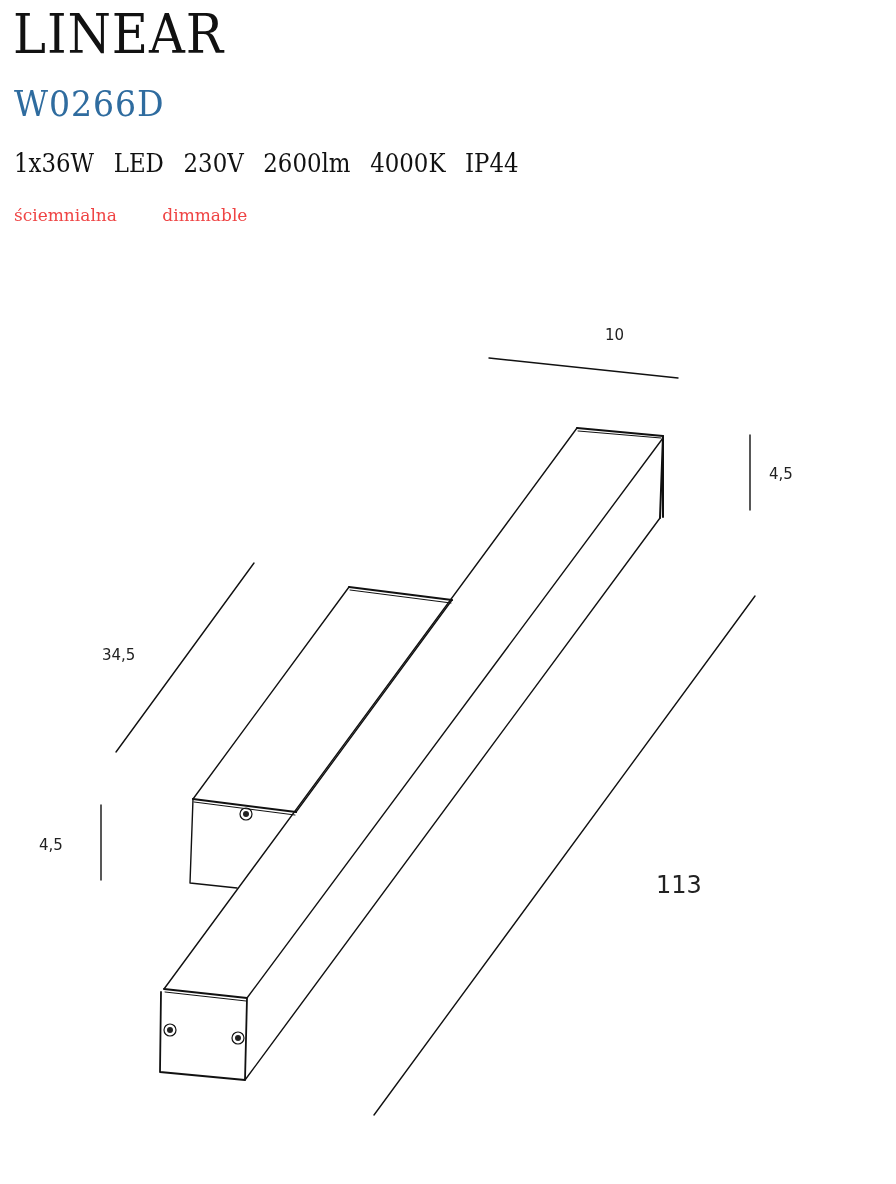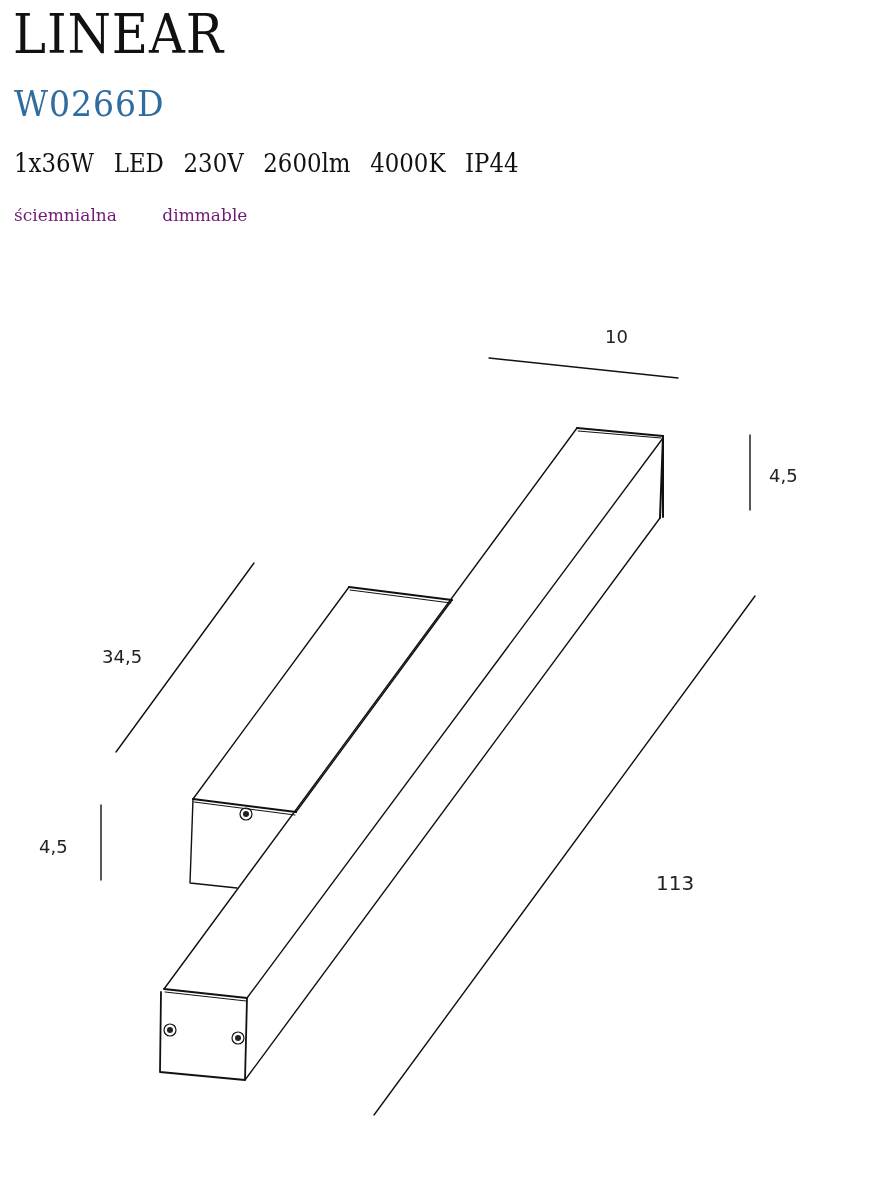--- a/index.html
+++ b/index.html
@@ -57,35 +57,35 @@
       transform: scaleX(0.88);
       transform-origin: left top;
     }
     .specs span { margin-right: 14px; }
     .dim-flags {
       position: absolute;
       left: 14px;
       top: 205px;
       font-family: "DejaVu Serif", serif;
       font-size: 17px;
-      color: #701a75;
+      color: #ef4444;
       white-space: nowrap;
     }
     .dim-flags span { margin-right: 40px; }
     .drawing {
       position: absolute;
       left: 0;
       top: 0;
       width: 896px;
       height: 1184px;
     }
     .dim-label {
       position: absolute;
       font-family: "DejaVu Sans", sans-serif;
-      font-size: 18px;
+      font-size: 15px;
       color: #222222;
       white-space: nowrap;
     }
   </style>
 </head>
 <body>
 
 <div class="header"></div>
 
 <div class="title">LINEAR</div>
@@ -144,13 +144,13 @@
       <circle cx="246" cy="814" r="6" stroke-width="1.2"></circle>
       <circle cx="246" cy="814" r="3" fill="#222" stroke="none"></circle>
     </g>
   </g>
 </svg>
 
 <div class="dim-label" style="left:605px; top:326px;">10</div>
 <div class="dim-label" style="left:769px; top:465px;">4,5</div>
 <div class="dim-label" style="left:102px; top:646px;">34,5</div>
 <div class="dim-label" style="left:39px; top:836px;">4,5</div>
-<div class="dim-label" style="left:656px; top:871px; font-size:20px;">113</div>
+<div class="dim-label" style="left:656px; top:871px; font-size:24px;">113</div>
 
 </body></html>

